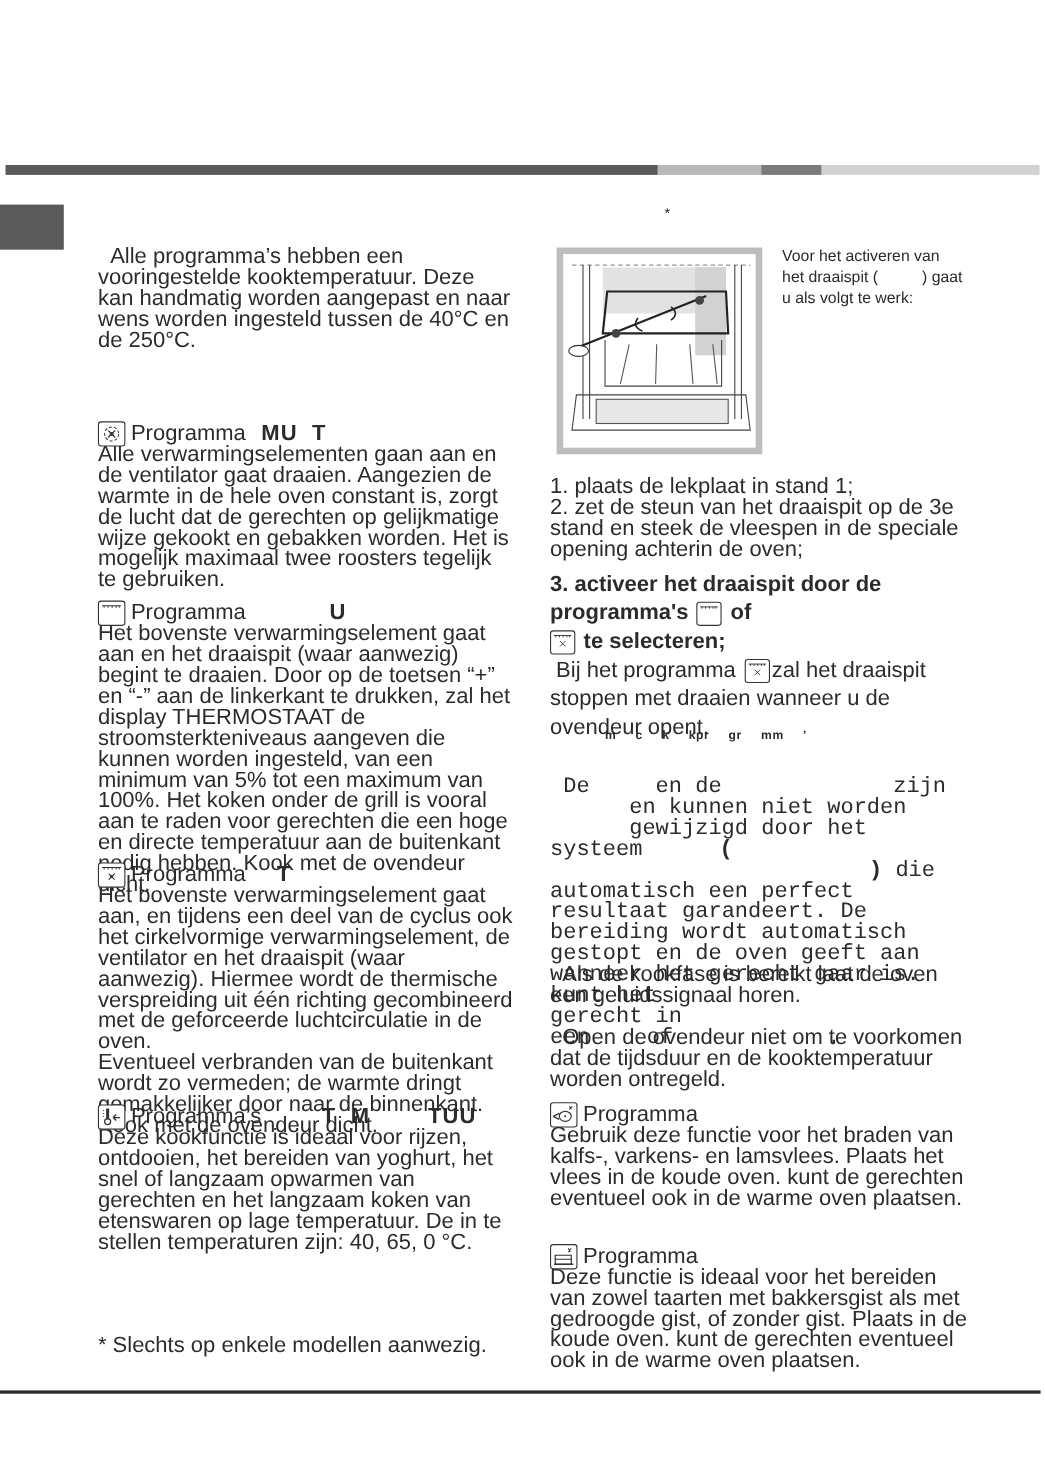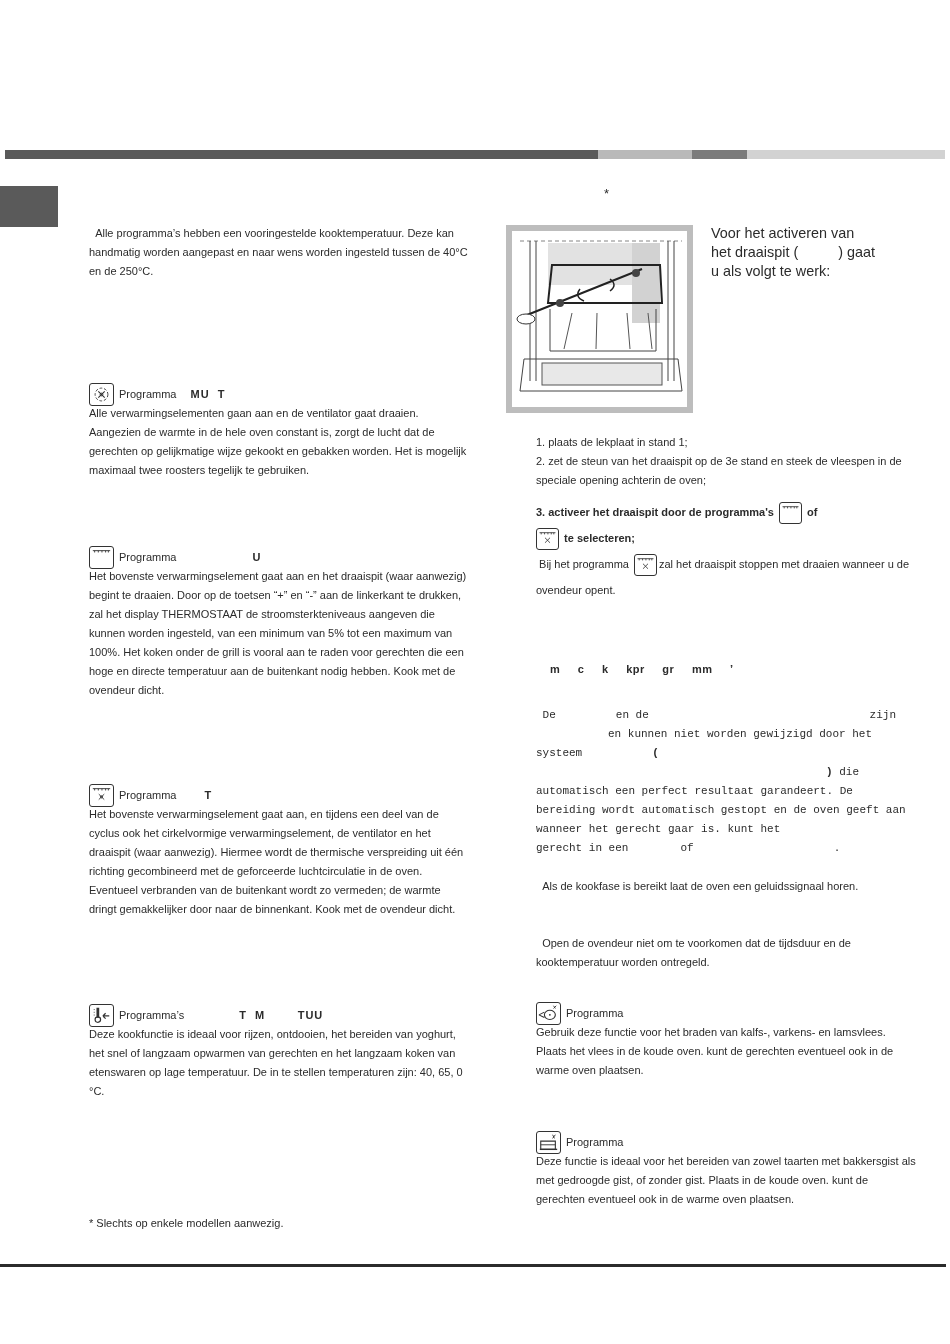--- a/index.html
+++ b/index.html
@@ -6,24 +6,24 @@
   body { width: 950px; height: 1344px; position: relative; overflow: hidden;
          font-family: "Liberation Sans", sans-serif; color: #2b2b2b; }
   .abs { position: absolute; }
   .topbar { top: 150px; height: 9px; }
   .seg1 { left: 5px; width: 593px; background: #5a5a5a; }
   .seg2 { left: 598px; width: 94px; background: #b9b9b9; }
   .seg3 { left: 692px; width: 55px; background: #7b7b7b; }
   .seg4 { left: 747px; width: 198px; background: #d2d2d2; }
   .tab { left: 0; top: 186px; width: 58px; height: 41px; background: #5a5a5a; }
   .bottomline { left: 0; top: 1264px; width: 946px; height: 3px; background: #2b2b2b; }
-  .col { position: absolute; font-size: 11px; line-height: 19px; }
+  .col { position: absolute; font-size: 20px; line-height: 19px; }
   .col p { margin: 0; }
   .left { left: 89px; width: 380px; }
-  .right { left: 536px; width: 380px; }
+  .right { left: 500px; width: 380px; }
   .head { display: flex; align-items: center; height: 26px; margin-bottom: -3px; }
   .head .label { margin-left: 5px; }
   .head b { font-weight: bold; margin-left: 14px; letter-spacing: 1px; }
   .ico { display: inline-block; width: 25px; height: 23px; border: 1.5px solid #333;
          border-radius: 3px; box-sizing: border-box; position: relative; vertical-align: middle; background: #fff; }
   .ico svg { position: absolute; left: 0; top: 0; width: 100%; height: 100%; }
   .inl { display: inline-block; width: 23px; height: 22px; vertical-align: middle; margin: 0 2px; }
   .star { left: 604px; top: 186px; font-size: 13px; }
   .oven { left: 506px; top: 225px; width: 187px; height: 188px; border: 6px solid #bdbdbd;
           box-sizing: border-box; background: #fff; }

